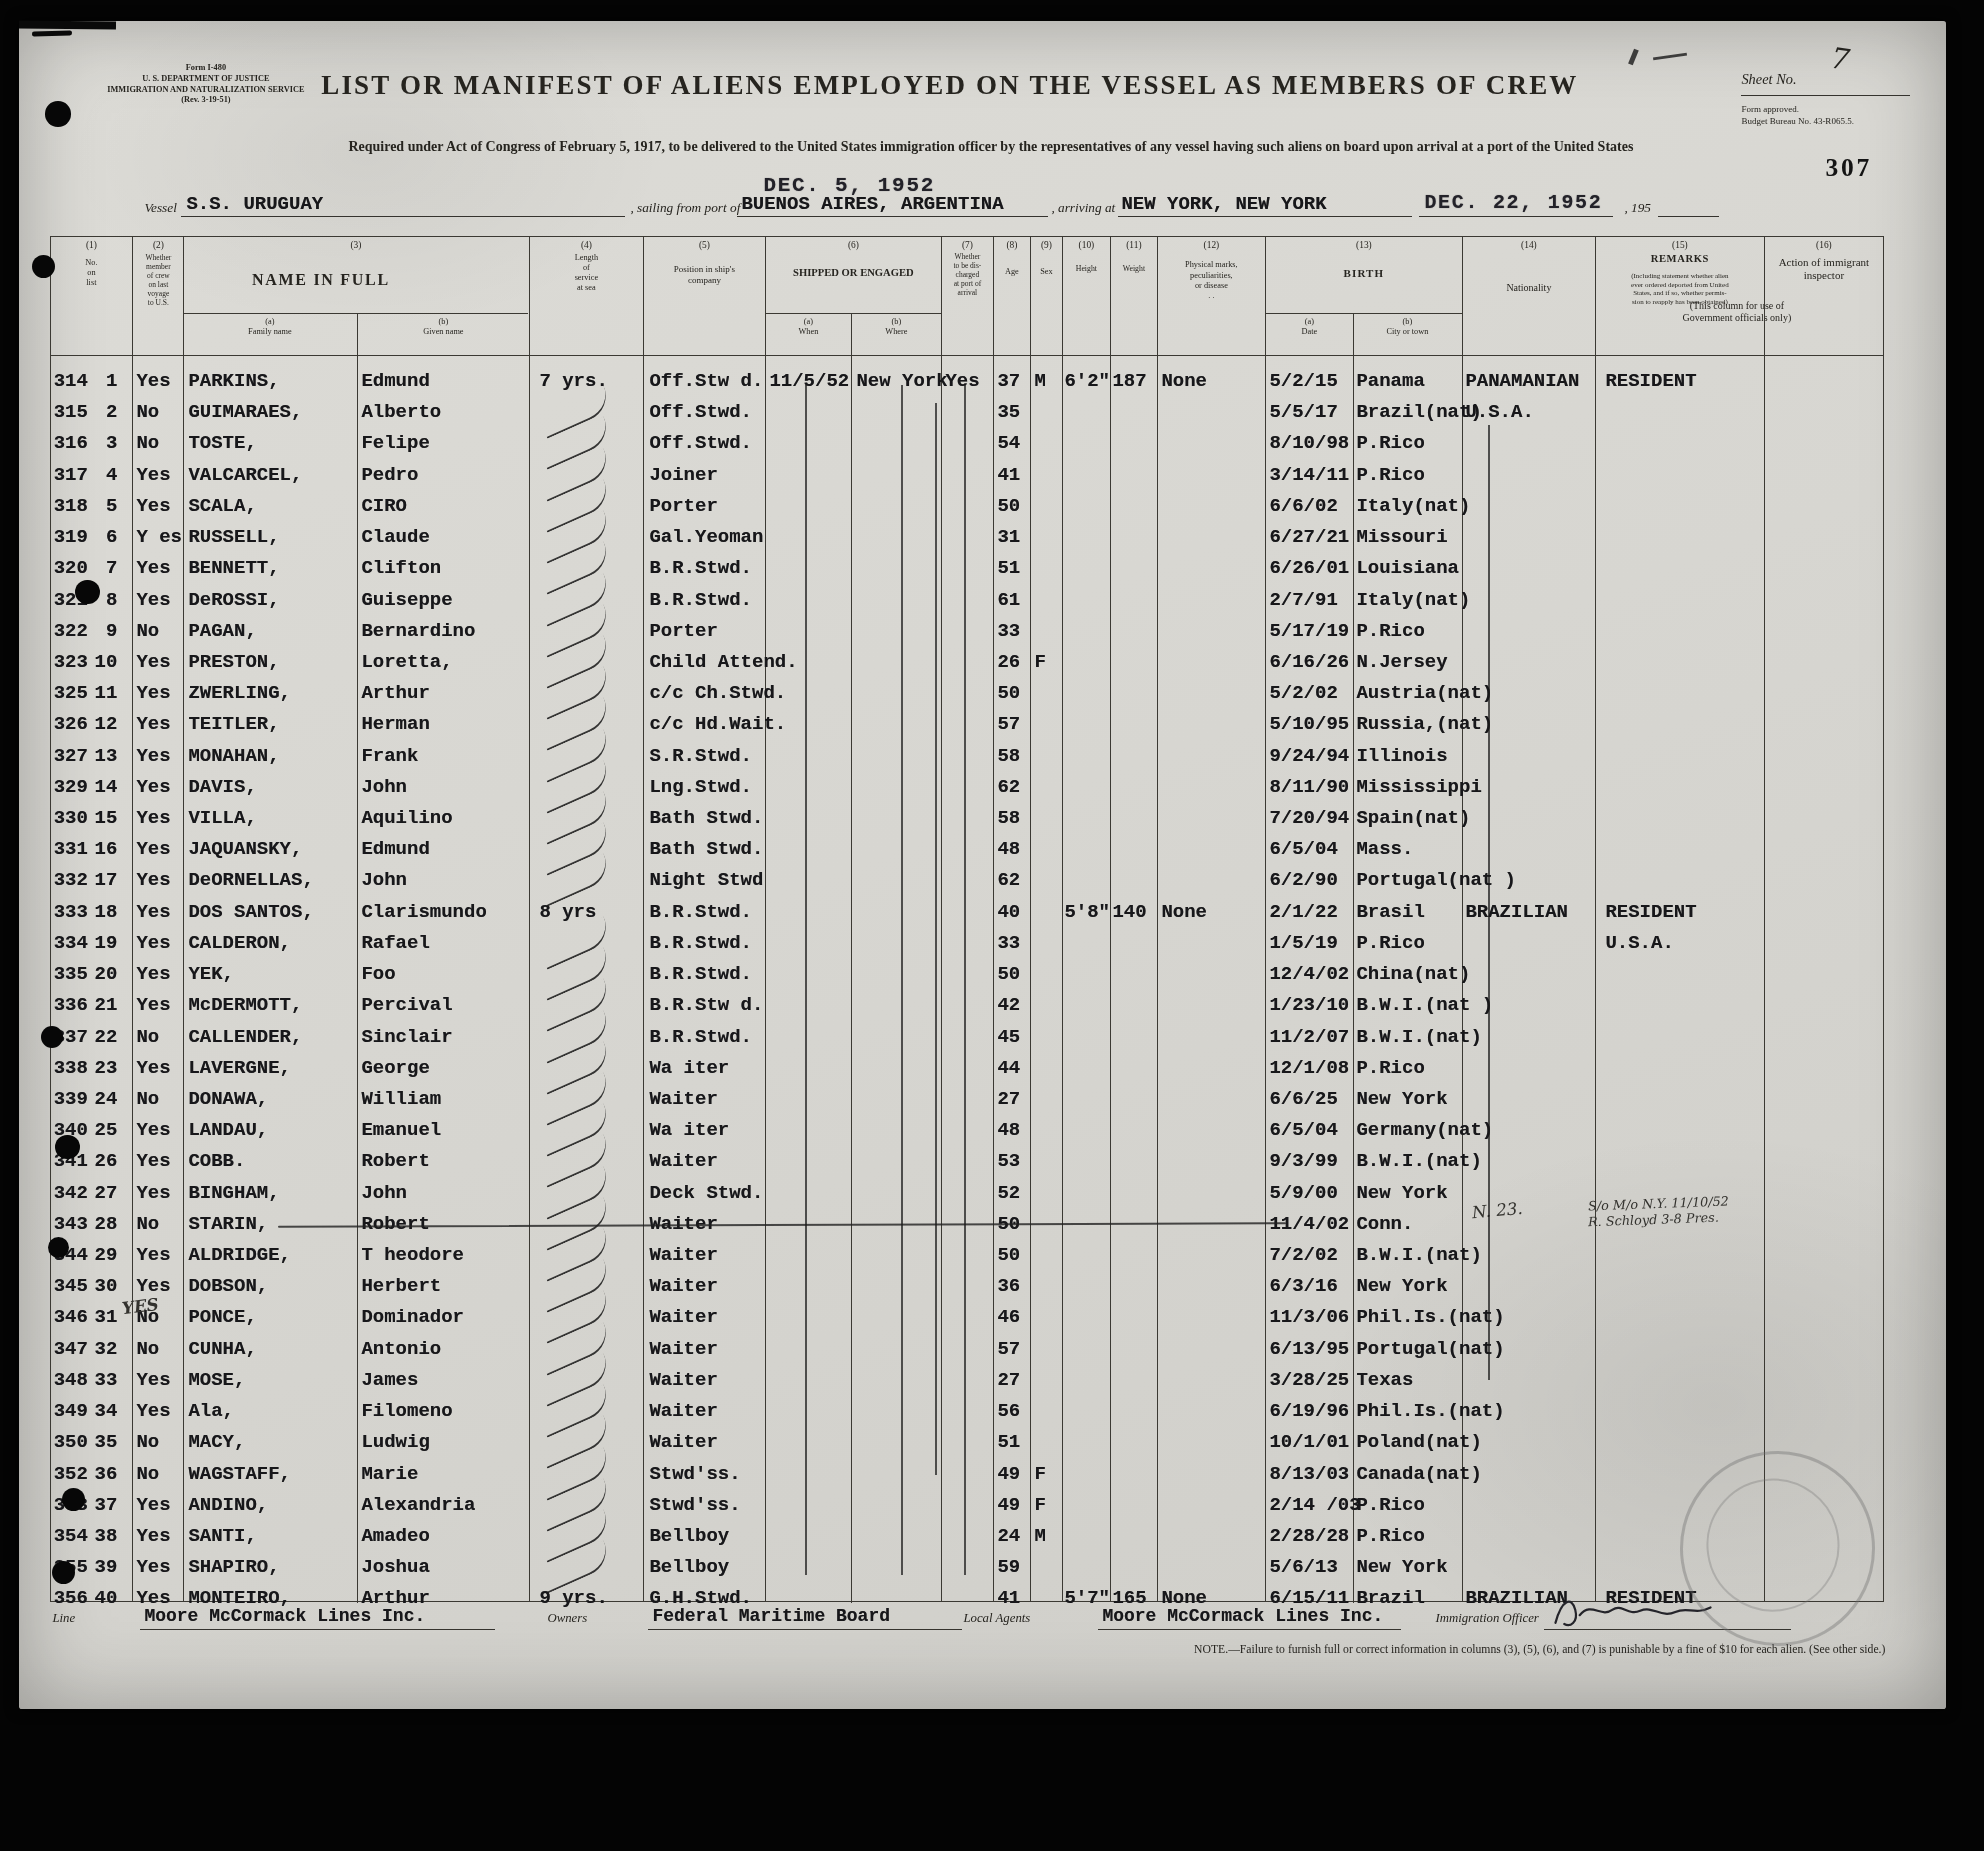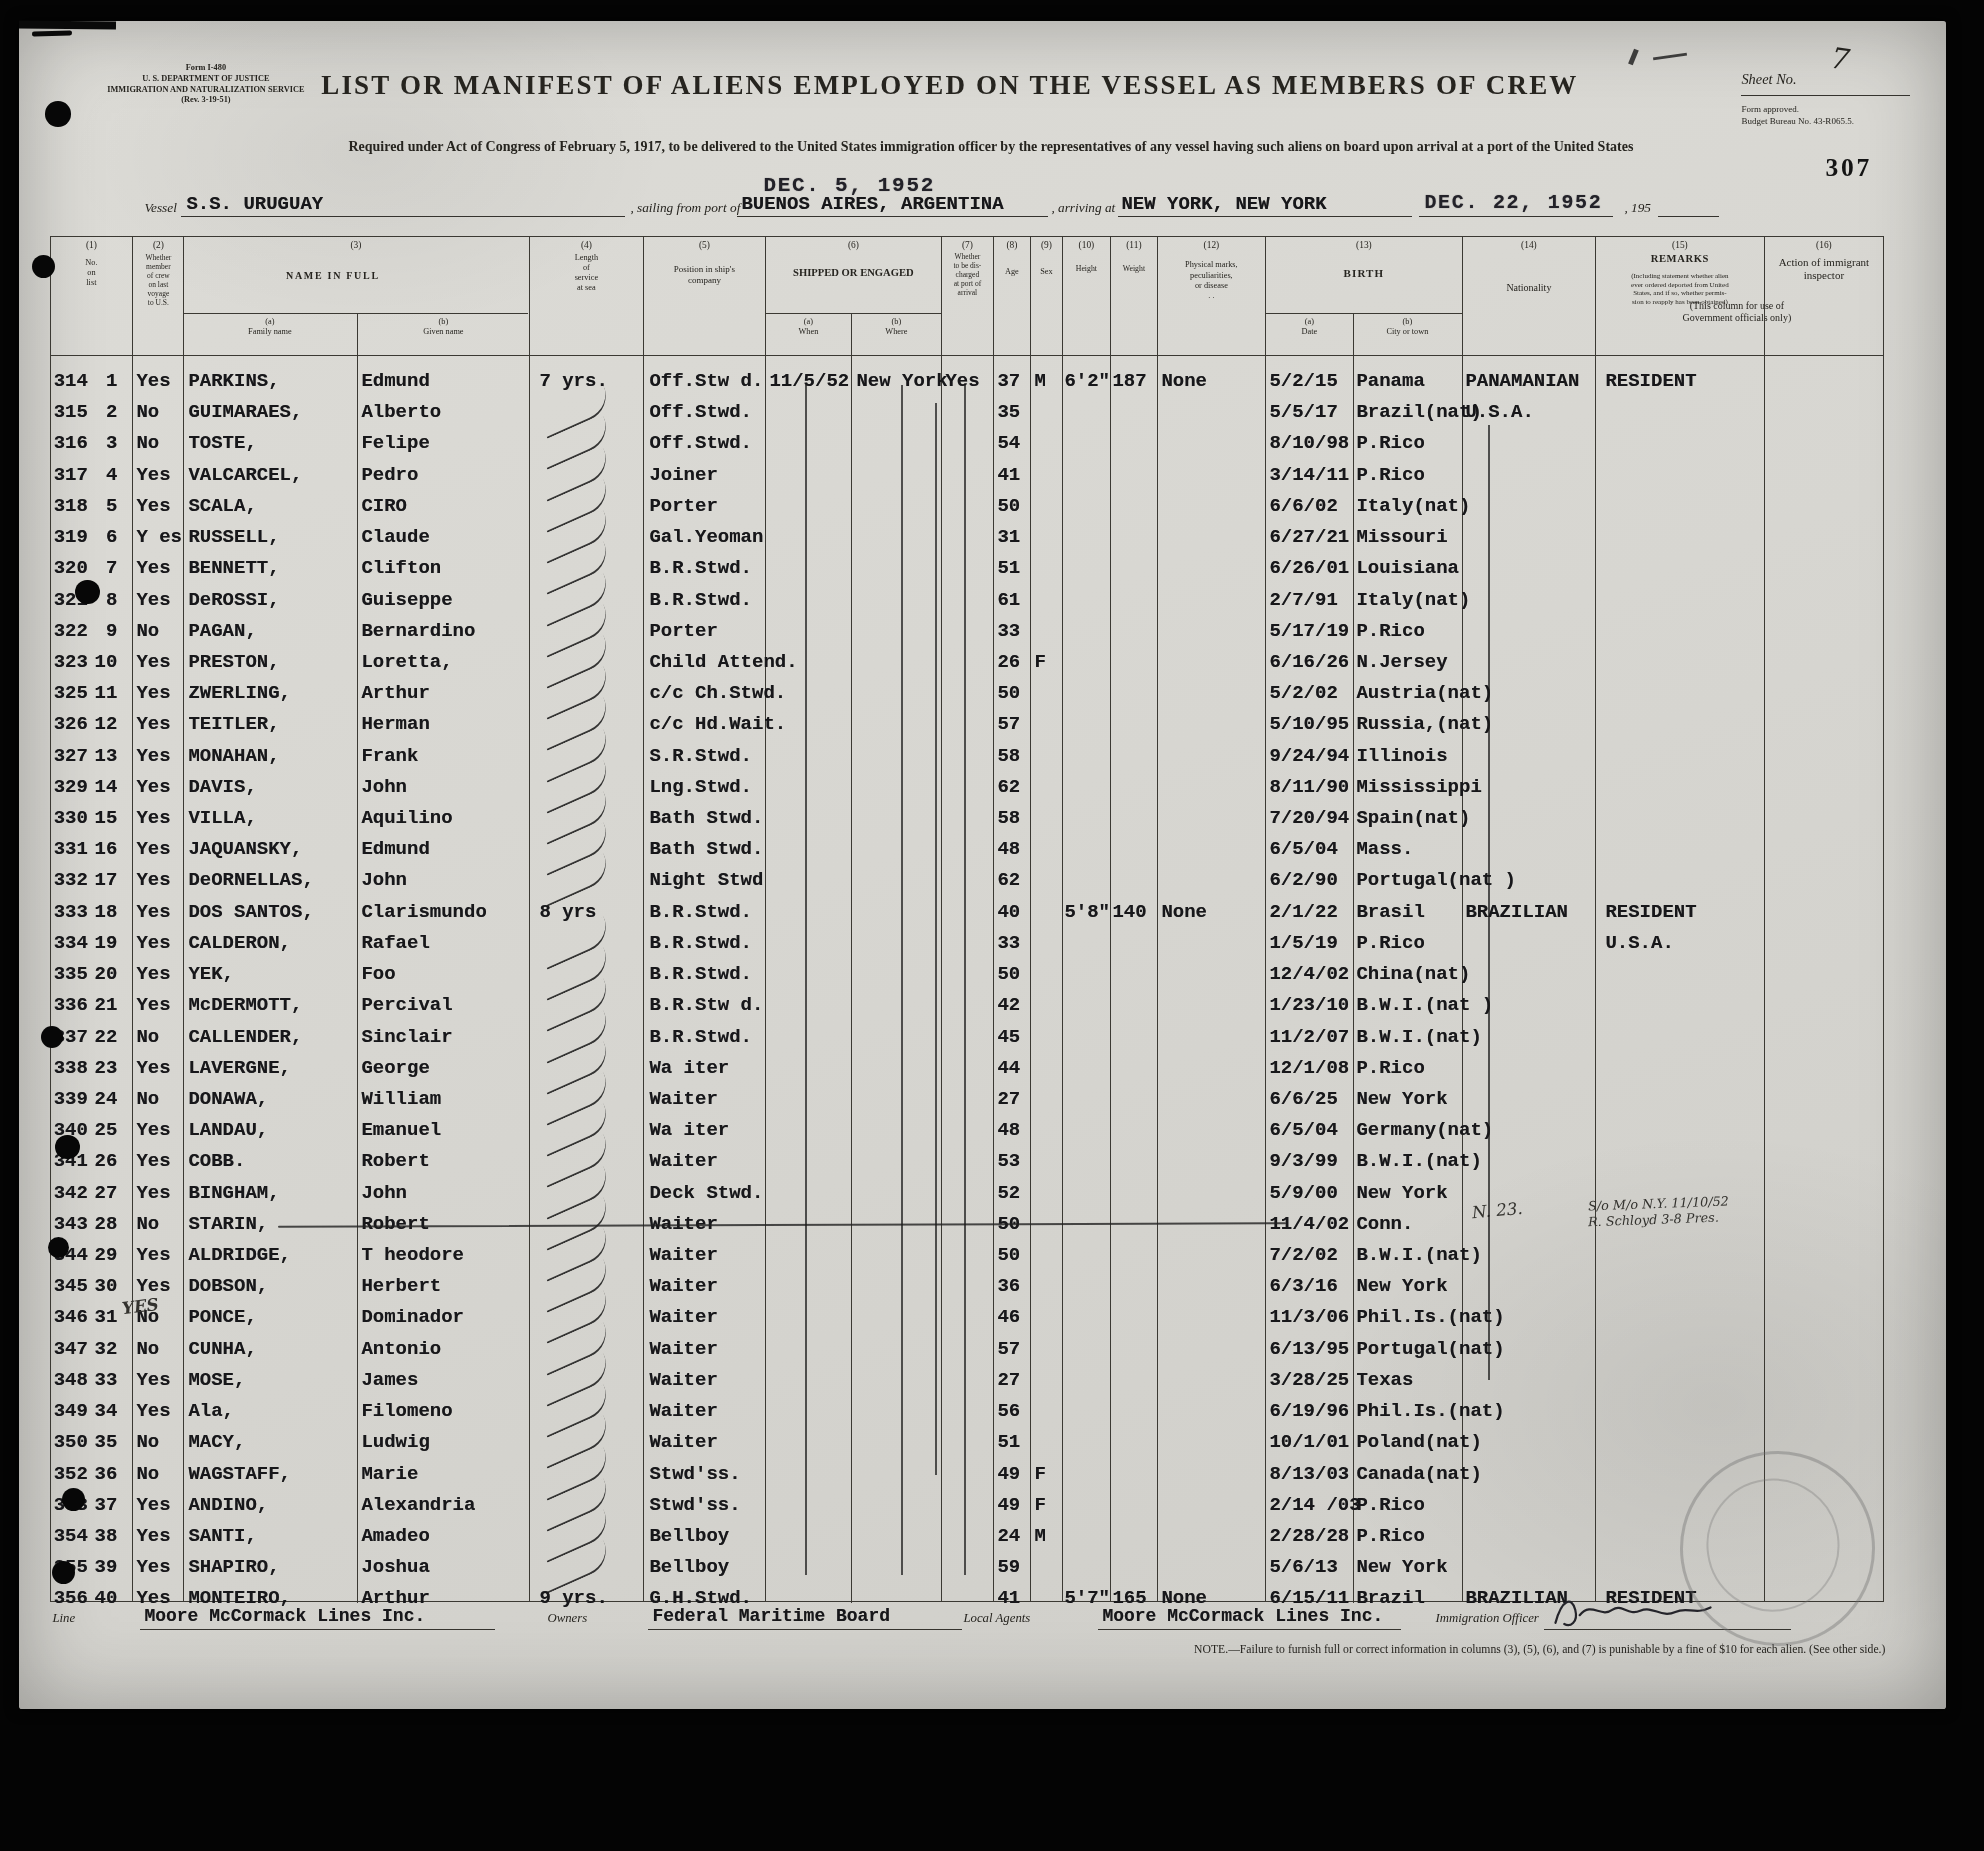--- a/index.html
+++ b/index.html
@@ -93,21 +93,21 @@
   <div class="tbl">
     <div class="col-label pre" style="left:0;top:22px;width:82px;font-size:8.3px;">No.
 on
 list</div>
     <div class="col-label pre" style="left:82px;top:16.7px;width:52px;font-size:7.5px;">Whether
 member
 of crew
 on last
 voyage
 to U.S.</div>
-    <div class="col-label b" style="left:133px;top:34px;width:275px;font-size:10px;letter-spacing:1.7px;margin-left:12px;">NAME IN FULL</div>
+    <div class="col-label b" style="left:133px;top:34px;width:275px;font-size:16px;letter-spacing:1.7px;">NAME IN FULL</div>
     <div class="col-label pre" style="left:133px;top:81px;width:173px;font-size:8.3px;">(a)
 Family name</div>
     <div class="col-label pre" style="left:307px;top:81px;width:172px;font-size:8.3px;">(b)
 Given name</div>
     <div class="col-label pre" style="left:479px;top:16.7px;width:114px;font-size:8.3px;">Length
 of
 service
 at sea</div>
     <div class="col-label pre" style="left:593px;top:28px;width:122px;font-size:9px;">Position in ship's
 company</div>

